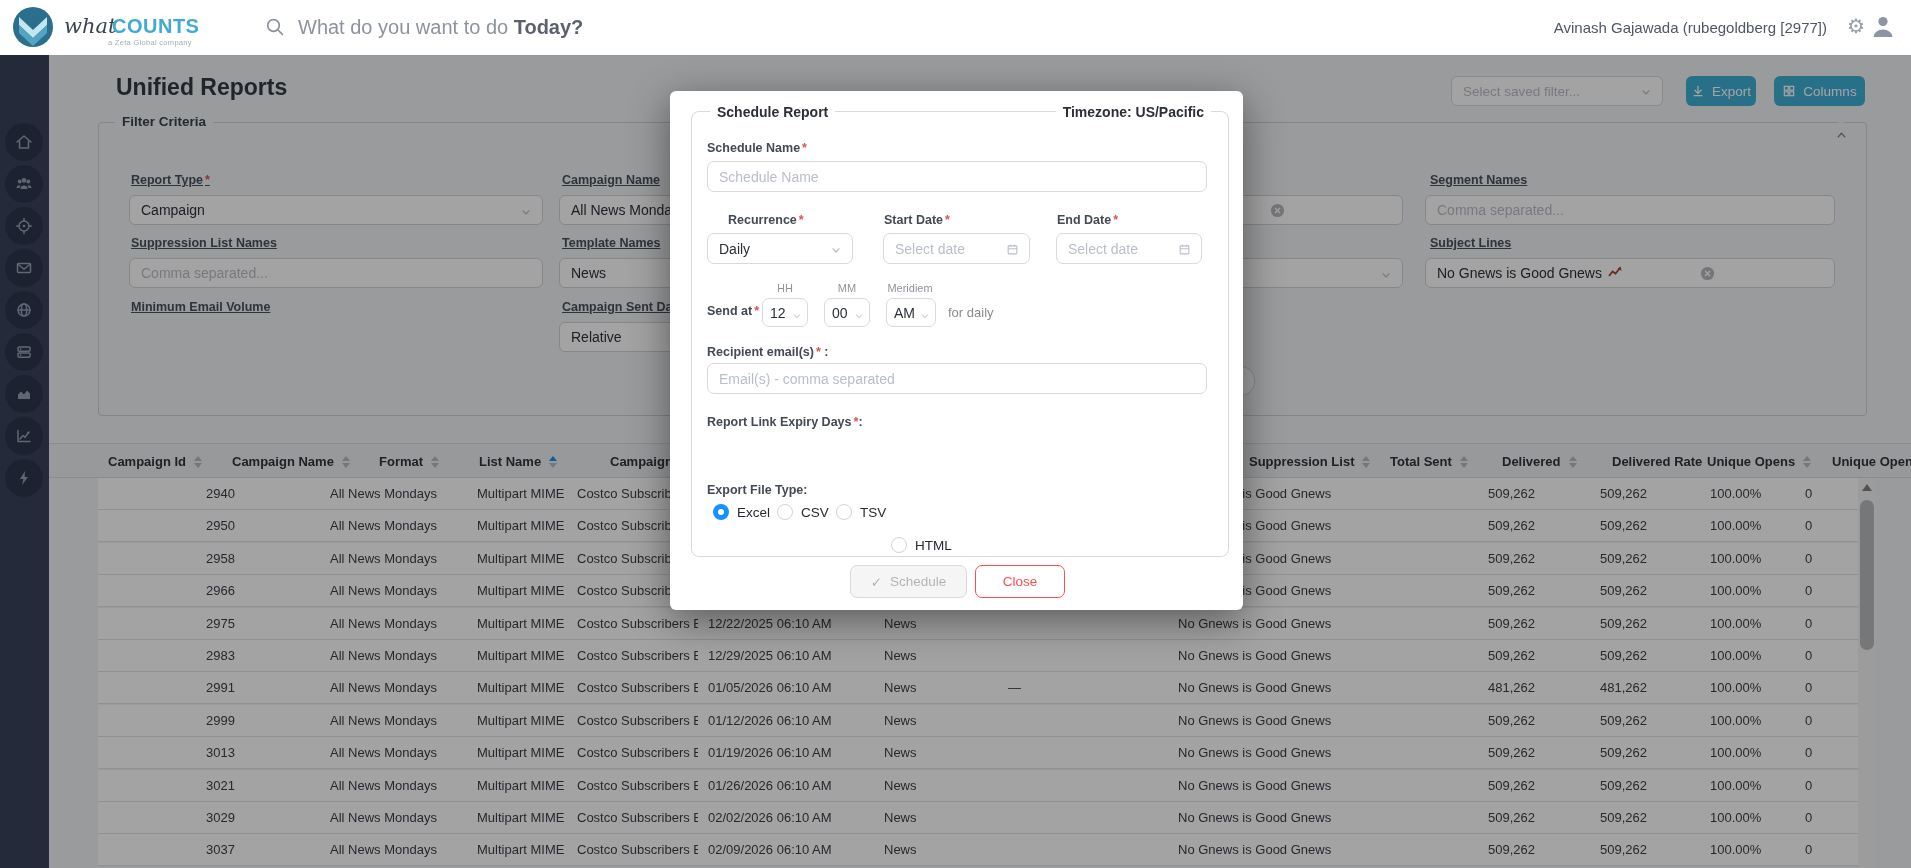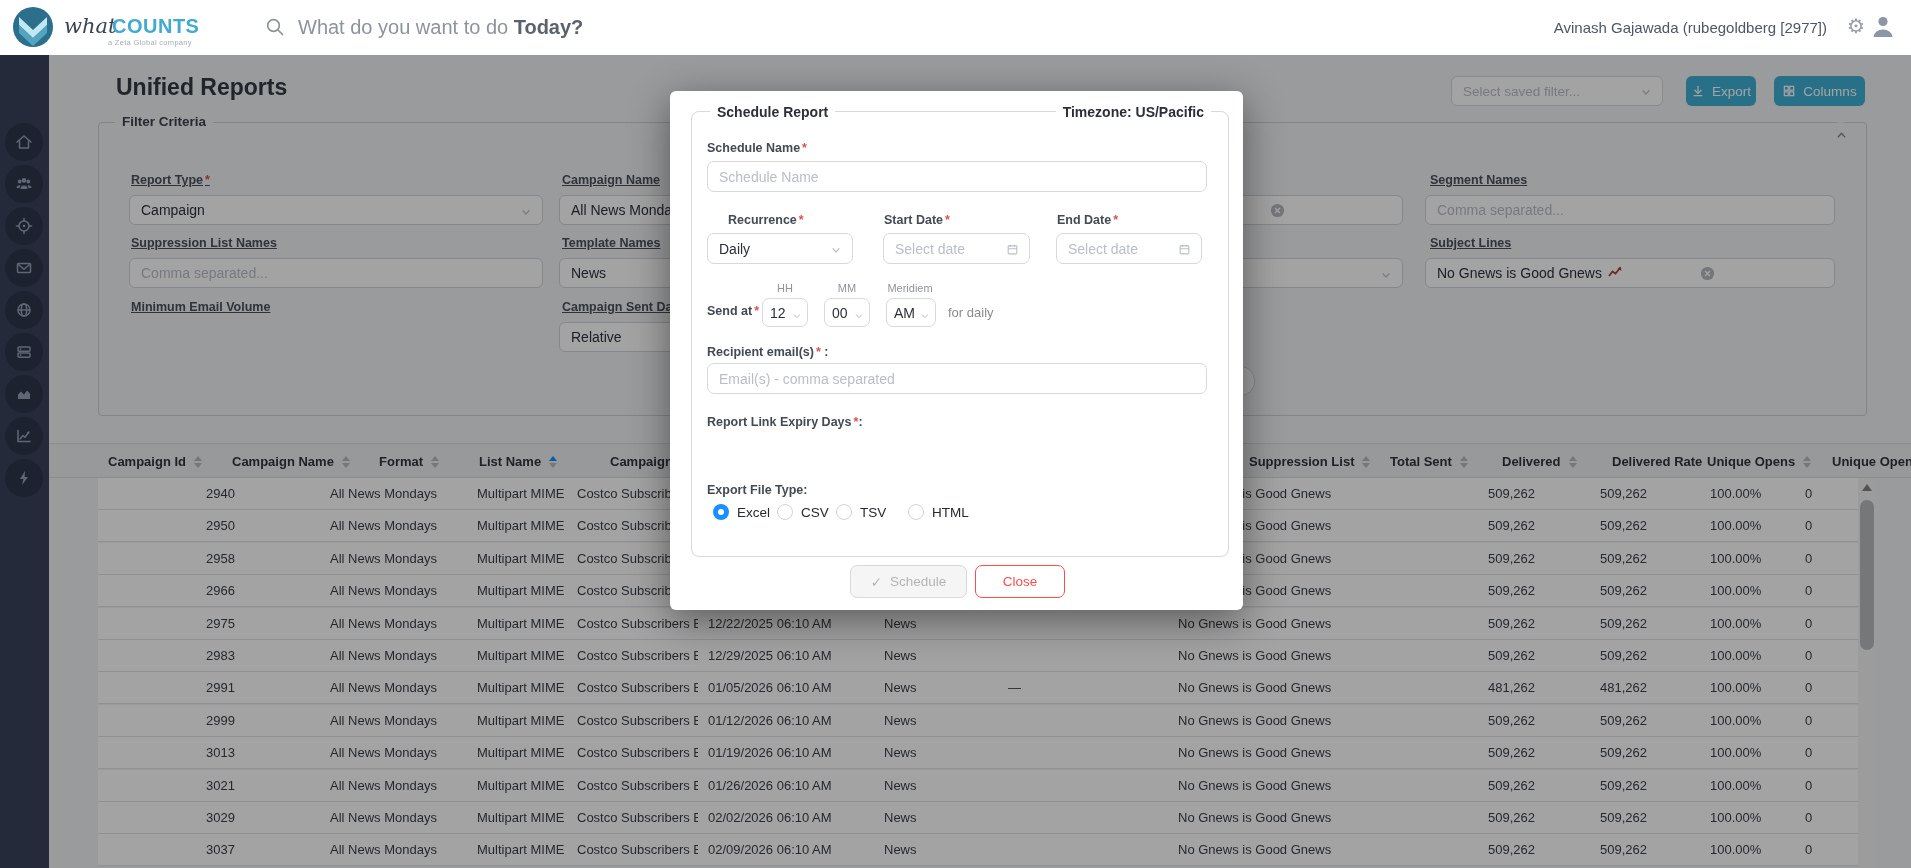--- a/index.html
+++ b/index.html
@@ -886,21 +886,21 @@
         <span class="ropt-lbl">Excel</span>
       </div>
     <div class="radio-opt" style="left:107px;">
         <span class="rdot"></span>
         <span class="ropt-lbl">CSV</span>
       </div>
     <div class="radio-opt" style="left:166px;align-items:flex-end;">
         <span class="rdot"></span>
         <span class="ropt-lbl">TSV</span>
       </div>
-    <div class="radio-opt" style="left:238px;">
+    <div class="radio-opt" style="left:221px;margin-top:33px;">
         <span class="rdot"></span>
         <span class="ropt-lbl">HTML</span>
       </div>
 
     <div class="btn-disabled">
         <span>✓</span>
         <span>Schedule</span>
       </div>
     <div class="btn-close">
         <span>Close</span>

